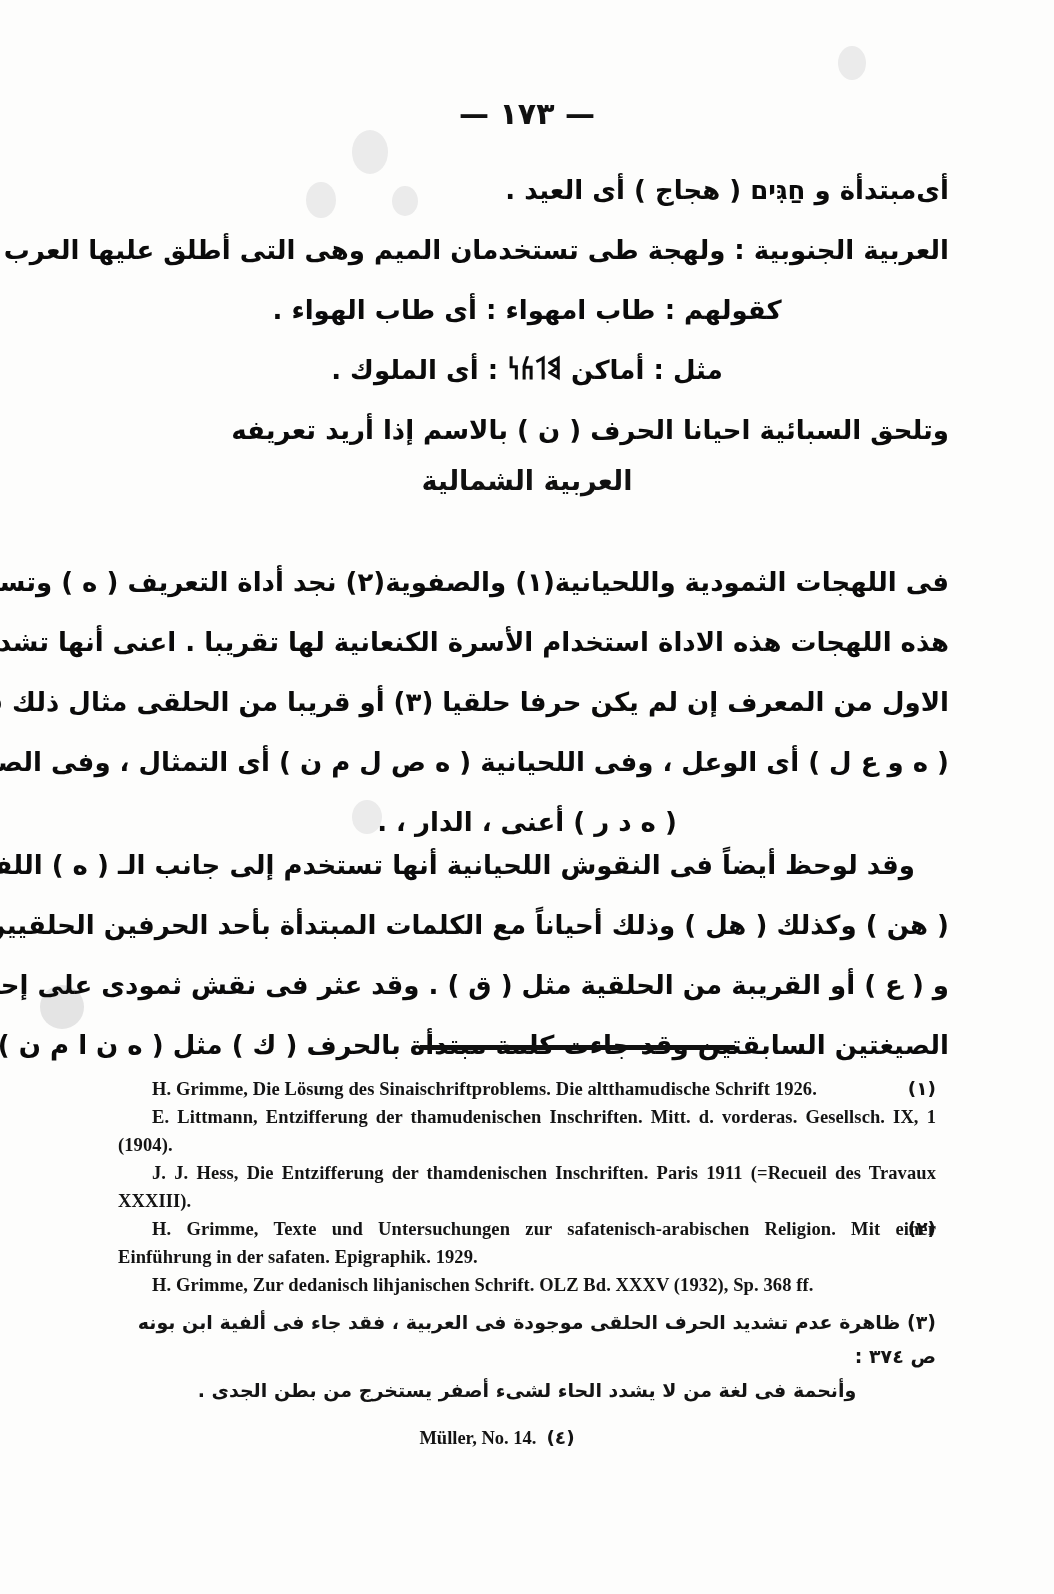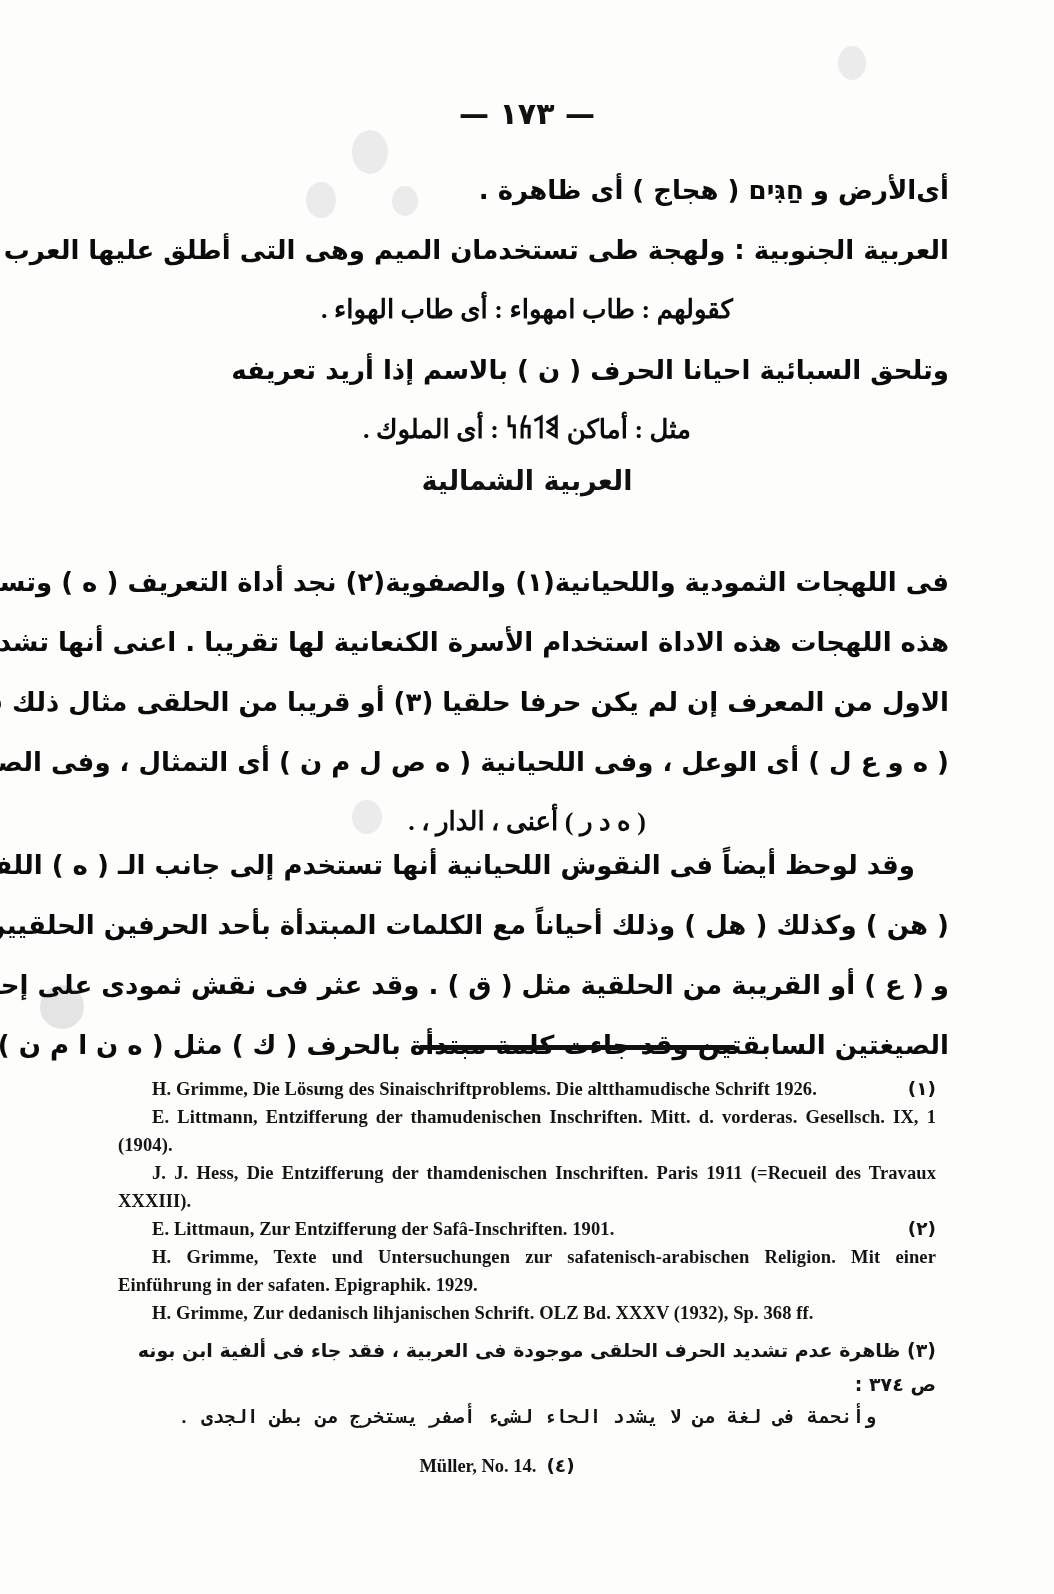--- a/index.html
+++ b/index.html
@@ -49,21 +49,21 @@
     direction: rtl;
     text-align: right;
     font-family: "DejaVu Sans", sans-serif;
     font-size: 26px;
     line-height: 60px;
     font-weight: bold;
     color: #0b0b0b;
   }
 
   .line { white-space: nowrap; }
-  .line.center { text-align: center; font-family: Liberation Serif, serif; }
+  .line.center { text-align: center; }
   .line.right  { text-align: right; }
 
   .indent-first { text-indent: 34px; }
 
   .section-heading {
     position: absolute;
     left: 0;
     width: 1054px;
     top: 465px;
     text-align: center;
@@ -146,25 +146,25 @@
   <div class="blob b1"></div>
   <div class="blob b2"></div>
   <div class="blob b3"></div>
   <div class="blob b4"></div>
   <div class="blob b5"></div>
   <div class="blob b6"></div>
 
   <div class="pagenum">— ١٧٣ —</div>
 
   <div class="arabic-body" style="top:160px;">
-    <div class="line right">أى‌الأرض و חַגִּים  ( هجاج ) أى ظاهرة .</div>
+    <div class="line right">أى‌مبتدأة و חַגִּים  ( هجاج ) أى العيد .</div>
     <div class="line right">العربية الجنوبية : ولهجة طى تستخدمان الميم وهى التى أطلق عليها العرب الطمطانية</div>
     <div class="line center">كقولهم : طاب امهواء : أى طاب الهواء .</div>
+    <div class="line center">مثل : أماكن 𐩣𐩡𐩫𐩬 : أى الملوك .</div>
     <div class="line right">وتلحق السبائية احيانا الحرف ( ن ) بالاسم إذا أريد تعريفه</div>
-    <div class="line center">مثل : أماكن 𐩣𐩡𐩫𐩬 : أى الملوك .</div>
   </div>
 
   <div class="section-heading">العربية الشمالية</div>
 
   <div class="arabic-body" style="top:552px;">
     <div class="line right">فى اللهجات الثمودية واللحيانية(١) والصفوية(٢) نجد أداة التعريف ( ه ) وتستخدم</div>
     <div class="line right">هذه اللهجات هذه الاداة استخدام الأسرة الكنعانية لها تقريبا . اعنى أنها تشددالحرف</div>
     <div class="line right">الاول من المعرف إن لم يكن حرفا حلقيا (٣) أو قريبا من الحلقى مثال ذلك فى الثمودية</div>
     <div class="line right">( ه و ع ل ) أى الوعل ، وفى اللحيانية ( ه ص ل م ن ) أى التمثال ، وفى الصفوية</div>
     <div class="line center">( ه د ر ) أعنى ، الدار ، .</div>
@@ -188,37 +188,37 @@
 
     <div class="fn-latin">
       <span>E. Littmann, Entzifferung der thamudenischen Inschriften. Mitt. d. vorderas. Gesellsch. IX, 1 (1904).</span>
     </div>
 
     <div class="fn-latin">
       <span>J. J. Hess, Die Entzifferung der thamdenischen Inschriften. Paris 1911 (=Recueil des Travaux XXXIII).</span>
     </div>
 
     <div class="fn-latin with-gap">
-      <span class="marker">(٢)</span><span>E. Littmaun, Zur Entzifferung der Safâ-Inschriften. 1901.</span>
+      <span class="marker">(٢)</span>
     </div>
 
     <div class="fn-latin">
       <span>H. Grimme, Texte und Untersuchungen zur safatenisch-arabischen Religion. Mit einer Einführung in der safaten. Epigraphik. 1929.</span>
     </div>
 
     <div class="fn-latin">
       <span>H. Grimme, Zur dedanisch lihjanischen Schrift. OLZ Bd. XXXV (1932), Sp. 368 ff.</span>
     </div>
 
     <div class="fn-arabic" style="margin-top:6px;">
       <span class="marker">(٣)</span>
       <span>ظاهرة عدم تشديد الحرف الحلقى موجودة فى العربية ، فقد جاء فى ألفية ابن بونه ص ٣٧٤ :</span>
     </div>
 
-    <div class="fn-arabic" style="text-align:center;font-family:Liberation Mono, monospace;">
+    <div class="fn-arabic" style="text-align:center;">
       <span>وأنحمة فى لغة من لا يشدد الحاء لشىء أصفر يستخرج من بطن الجدى .</span>
     </div>
 
     <div class="fn-last">
       <span>Müller, No. 14.</span><span class="marker">(٤)</span>
     </div>
 
   </div>
 
 </div>

